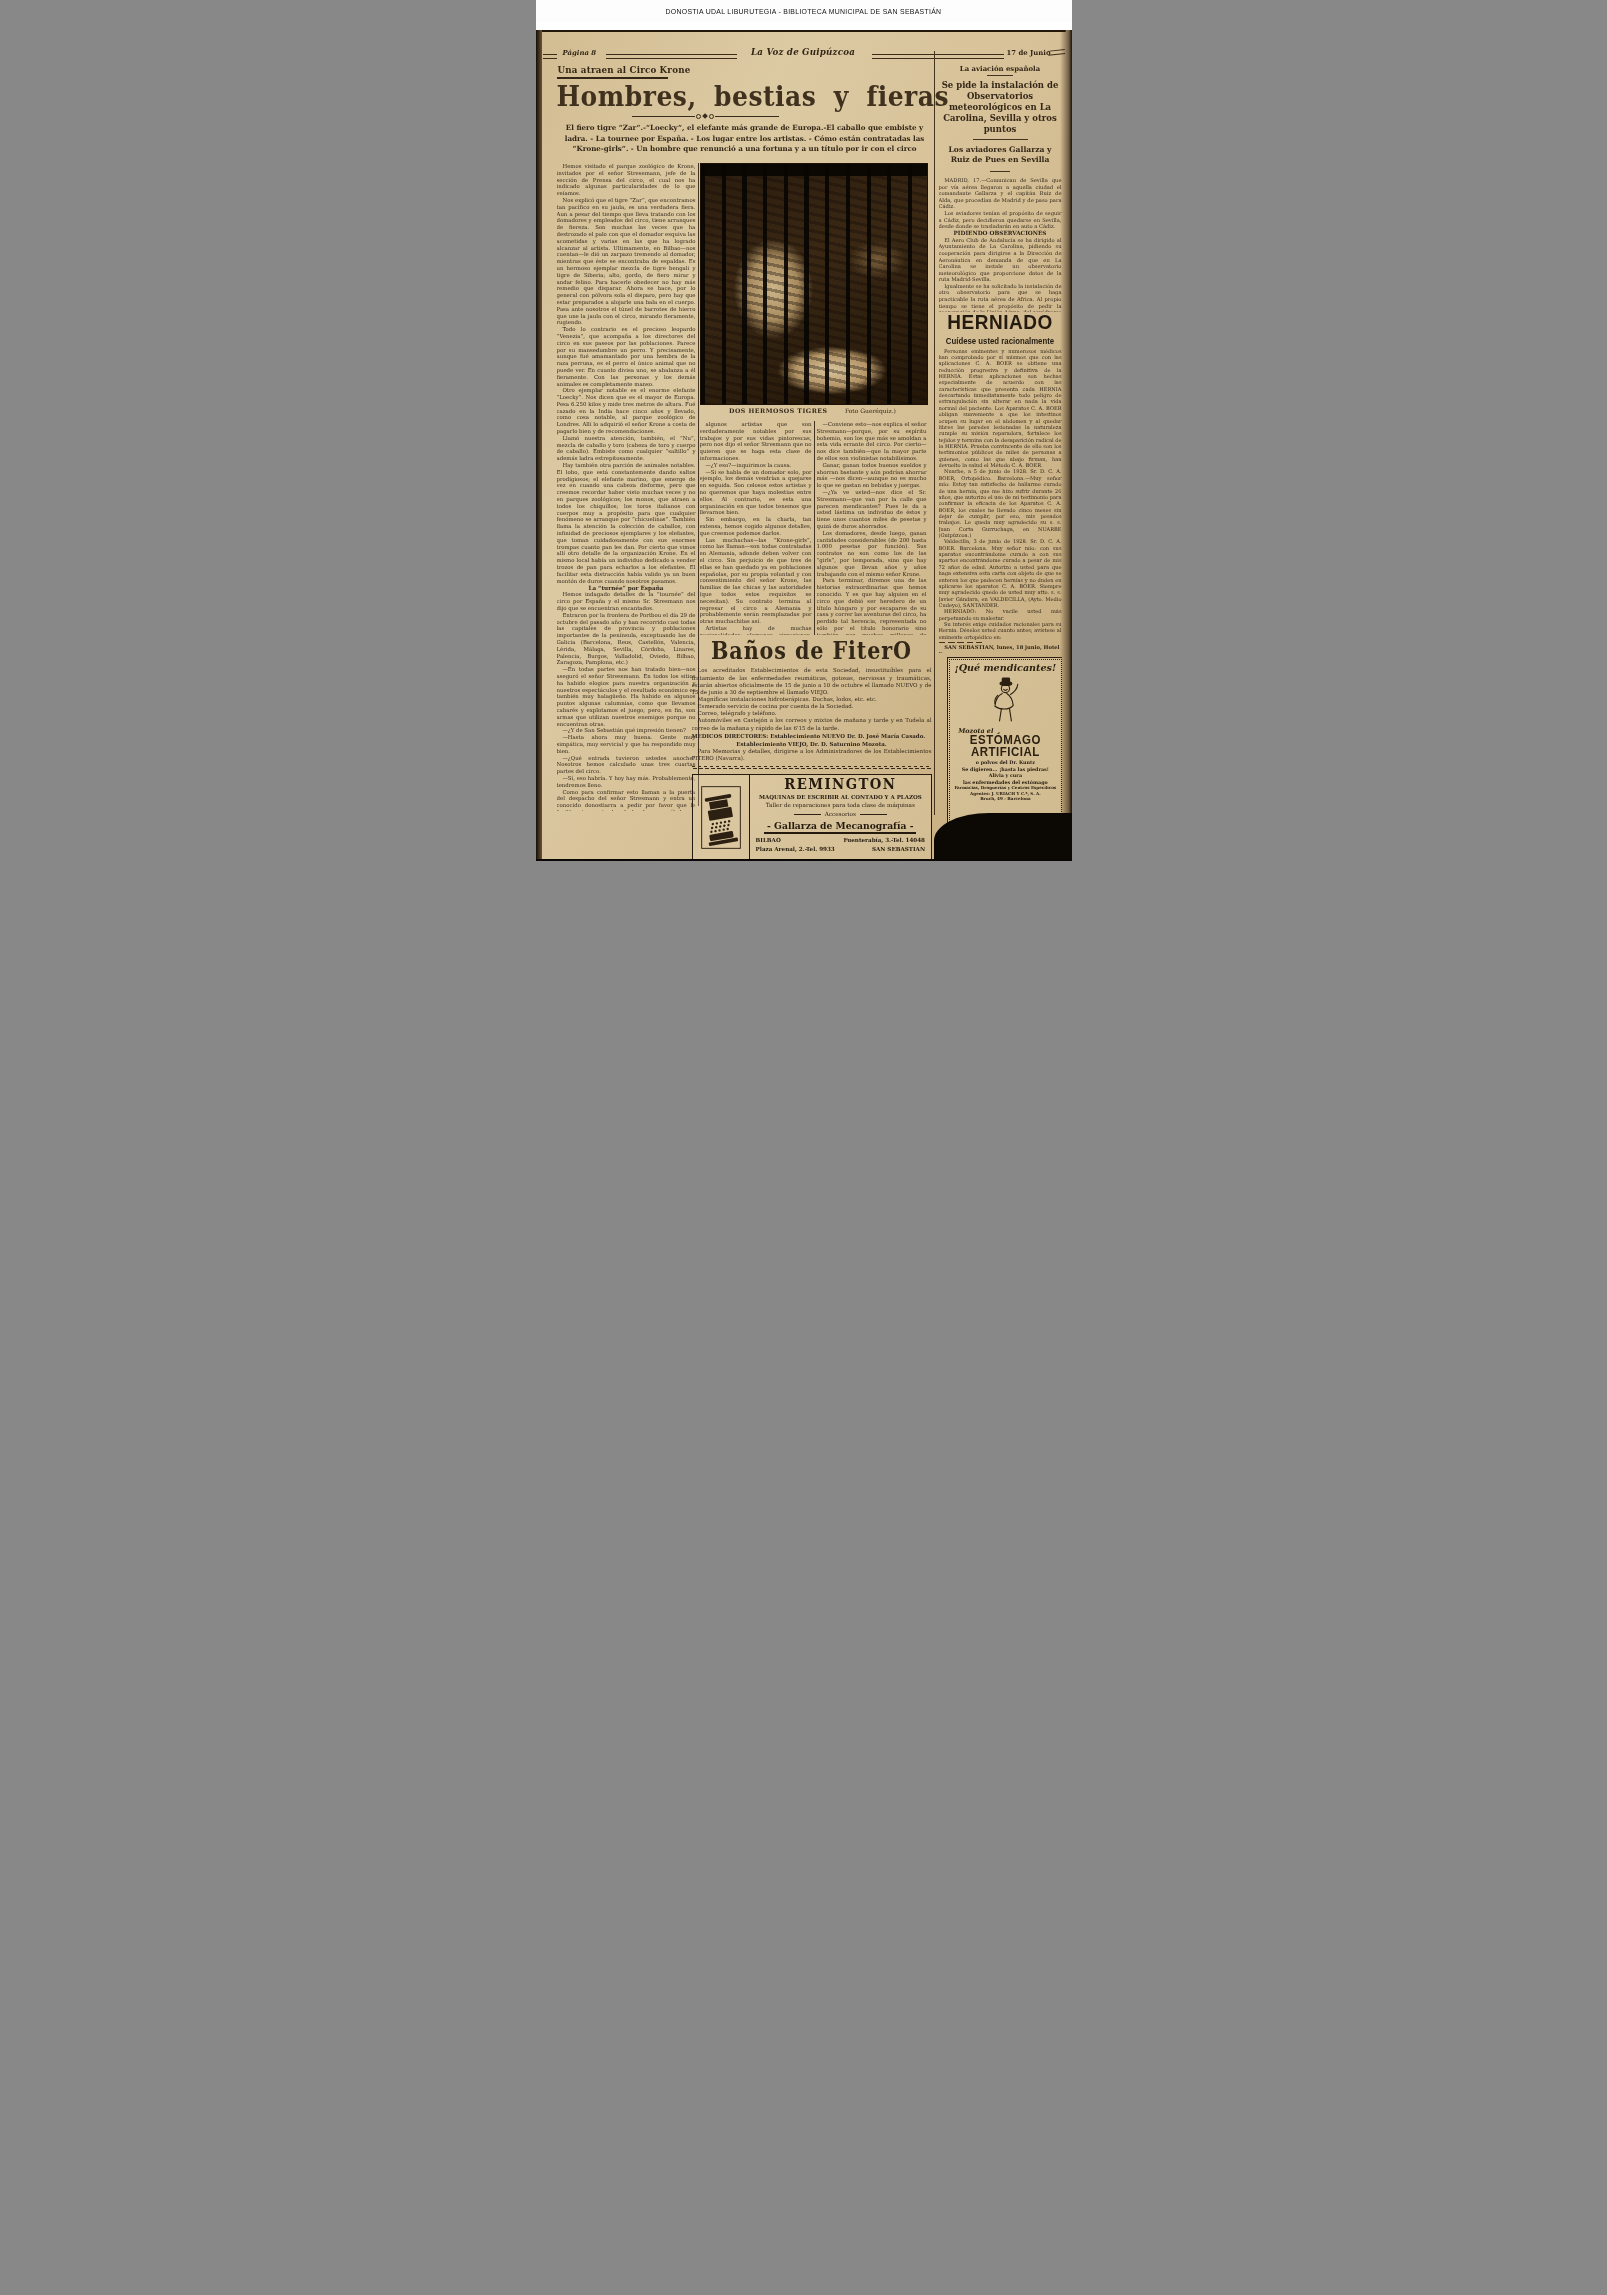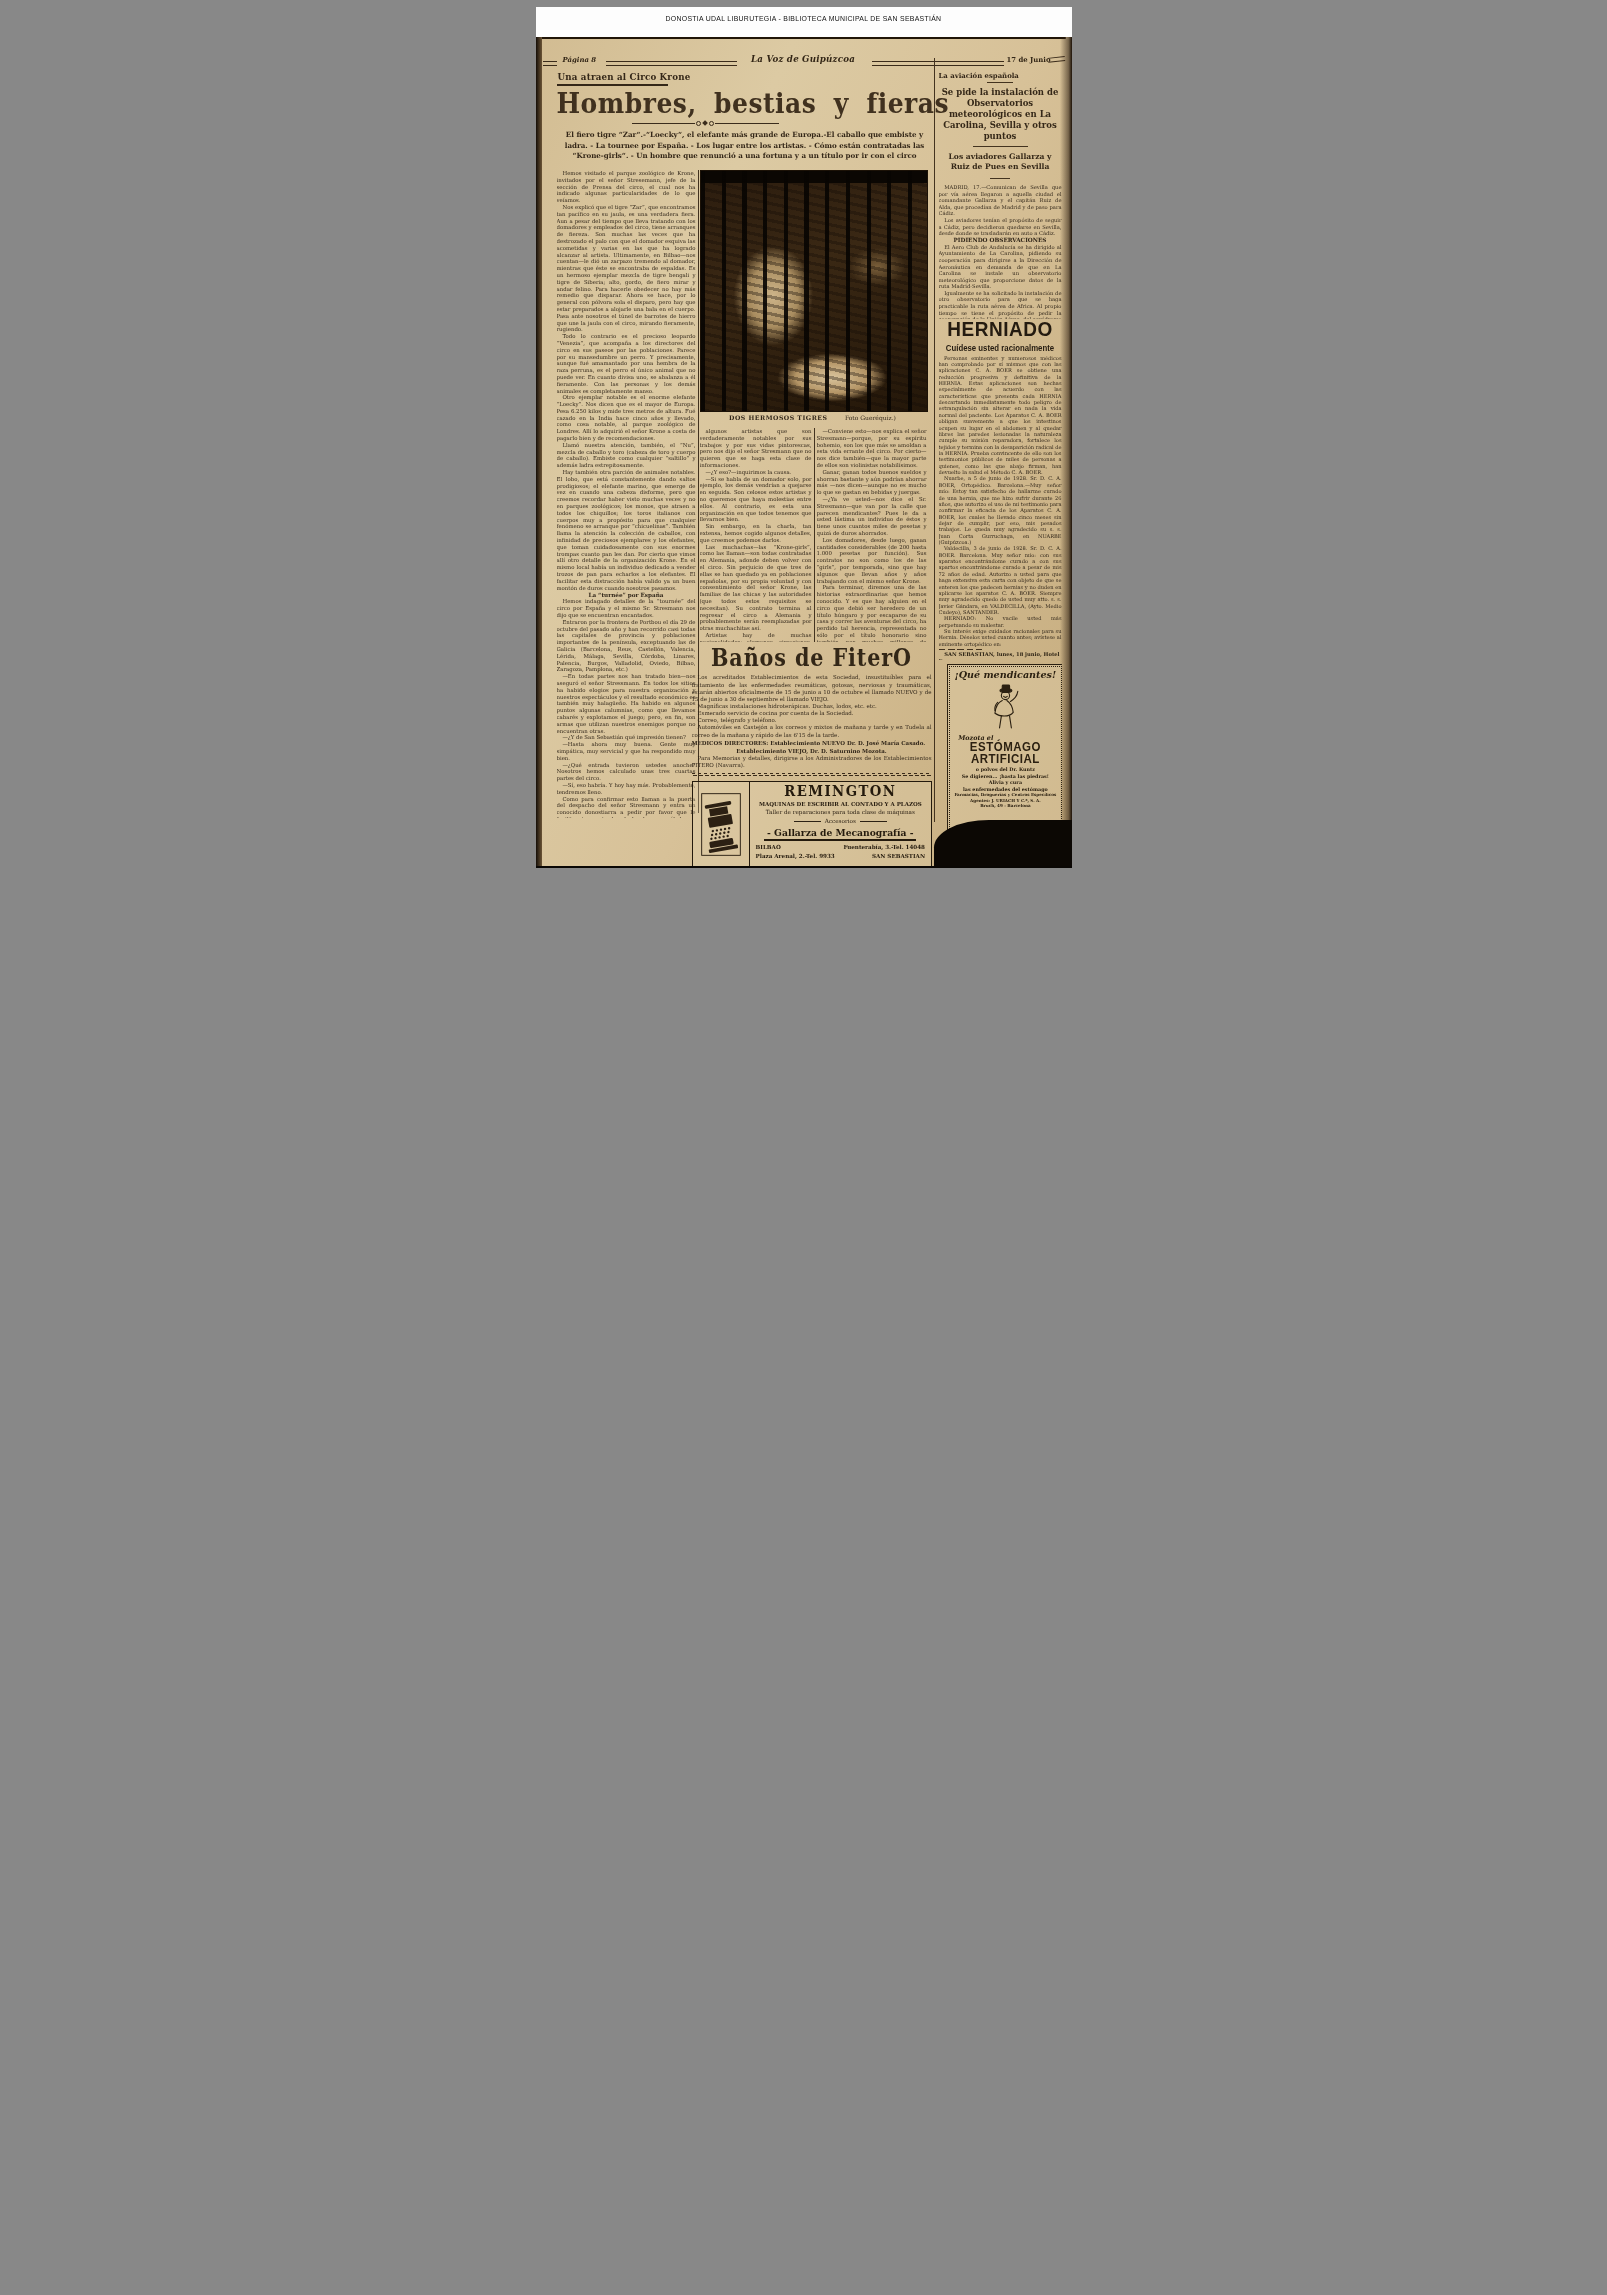--- a/index.html
+++ b/index.html
@@ -1,16 +1,16 @@
 <!DOCTYPE html>
 <html style="font-size:7.3px"><head>
 <meta charset="utf-8">
 <style>
   html,body{margin:0;padding:0;background:#888;}
-  #stage{width:536px;height:861px;position:relative;margin:7px auto;background:#fff;overflow:hidden;
+  #stage{width:536px;height:861px;position:relative;margin:0 auto;background:#fff;overflow:hidden;
          font-family:"DejaVu Serif","Liberation Serif",serif;color:#2e2417;}
   
   #banner{position:absolute;left:0;top:0;width:536px;height:23px;background:#fdfdfd;
           display:flex;align-items:center;justify-content:center;}
   #banner span{font-family:"Liberation Sans",sans-serif;font-size:6.9px;letter-spacing:0.3px;color:#111;
                transform:scaleY(1.15);}
   
   #sheet{position:absolute;left:0;top:30px;width:536px;height:838px;
          background:linear-gradient(115deg,#d2bc92 0%,#dccaa3 28%,#d7c198 55%,#cdb589 78%,#c6ac7e 100%);}
   .edge-left{position:absolute;left:0;top:0;width:6.4px;height:838px;
@@ -54,21 +54,21 @@
   .caption-credit{font-size:6px;color:#32271a;}
   
   .vrule{position:absolute;width:0.9px;background:#43331f;}
   .hrule-small{height:0.9px;background:#43331f;}
   .dash-rule{height:1.4px;background:repeating-linear-gradient(90deg,#43331f 0 6.4px,transparent 6.4px 9.2px);}
   .wavy{height:2.8px;background:
         repeating-linear-gradient(90deg,#3a2b1a 0 3.2px,transparent 3.2px 6px),
         repeating-linear-gradient(90deg,transparent 0 1.4px,#3a2b1a 1.4px 4.6px,transparent 4.6px 6px);
         background-position:0 0,0 1.8px;background-size:auto 1.4px;background-repeat:repeat-x;}
   
-  .sec-label{font-size:6.9px;font-weight:bold;text-align:left;color:#342718;}
+  .sec-label{font-size:6.9px;font-weight:bold;text-align:center;color:#342718;}
   .avi-headline{font-size:8.5px;line-height:1.28;font-weight:bold;text-align:center;color:#352818;}
   .avi-sub{font-size:7.6px;line-height:1.4;font-weight:bold;text-align:center;color:#352818;}
   .rc-para{margin:0;text-indent:1.1em;text-align:justify;font-size:5.2px;line-height:1.27;color:#32271a;}
   .herniado-title{font-family:"Liberation Sans",sans-serif;font-weight:bold;font-size:19px;letter-spacing:0.5px;
                   text-align:center;color:#241b10;transform:scaleY(1.05);}
   .herniado-sub{font-family:"Liberation Sans",sans-serif;font-weight:bold;font-size:7.8px;text-align:center;
                 color:#241b10;transform:scaleY(1.2);}
   .ad-para{margin:0;text-indent:1.1em;text-align:justify;font-size:5.1px;line-height:1.25;color:#32271a;}
   .sched{margin:0;text-indent:1.1em;text-align:left;font-size:5.2px;line-height:1.3;font-weight:bold;color:#2f2516;}
   

